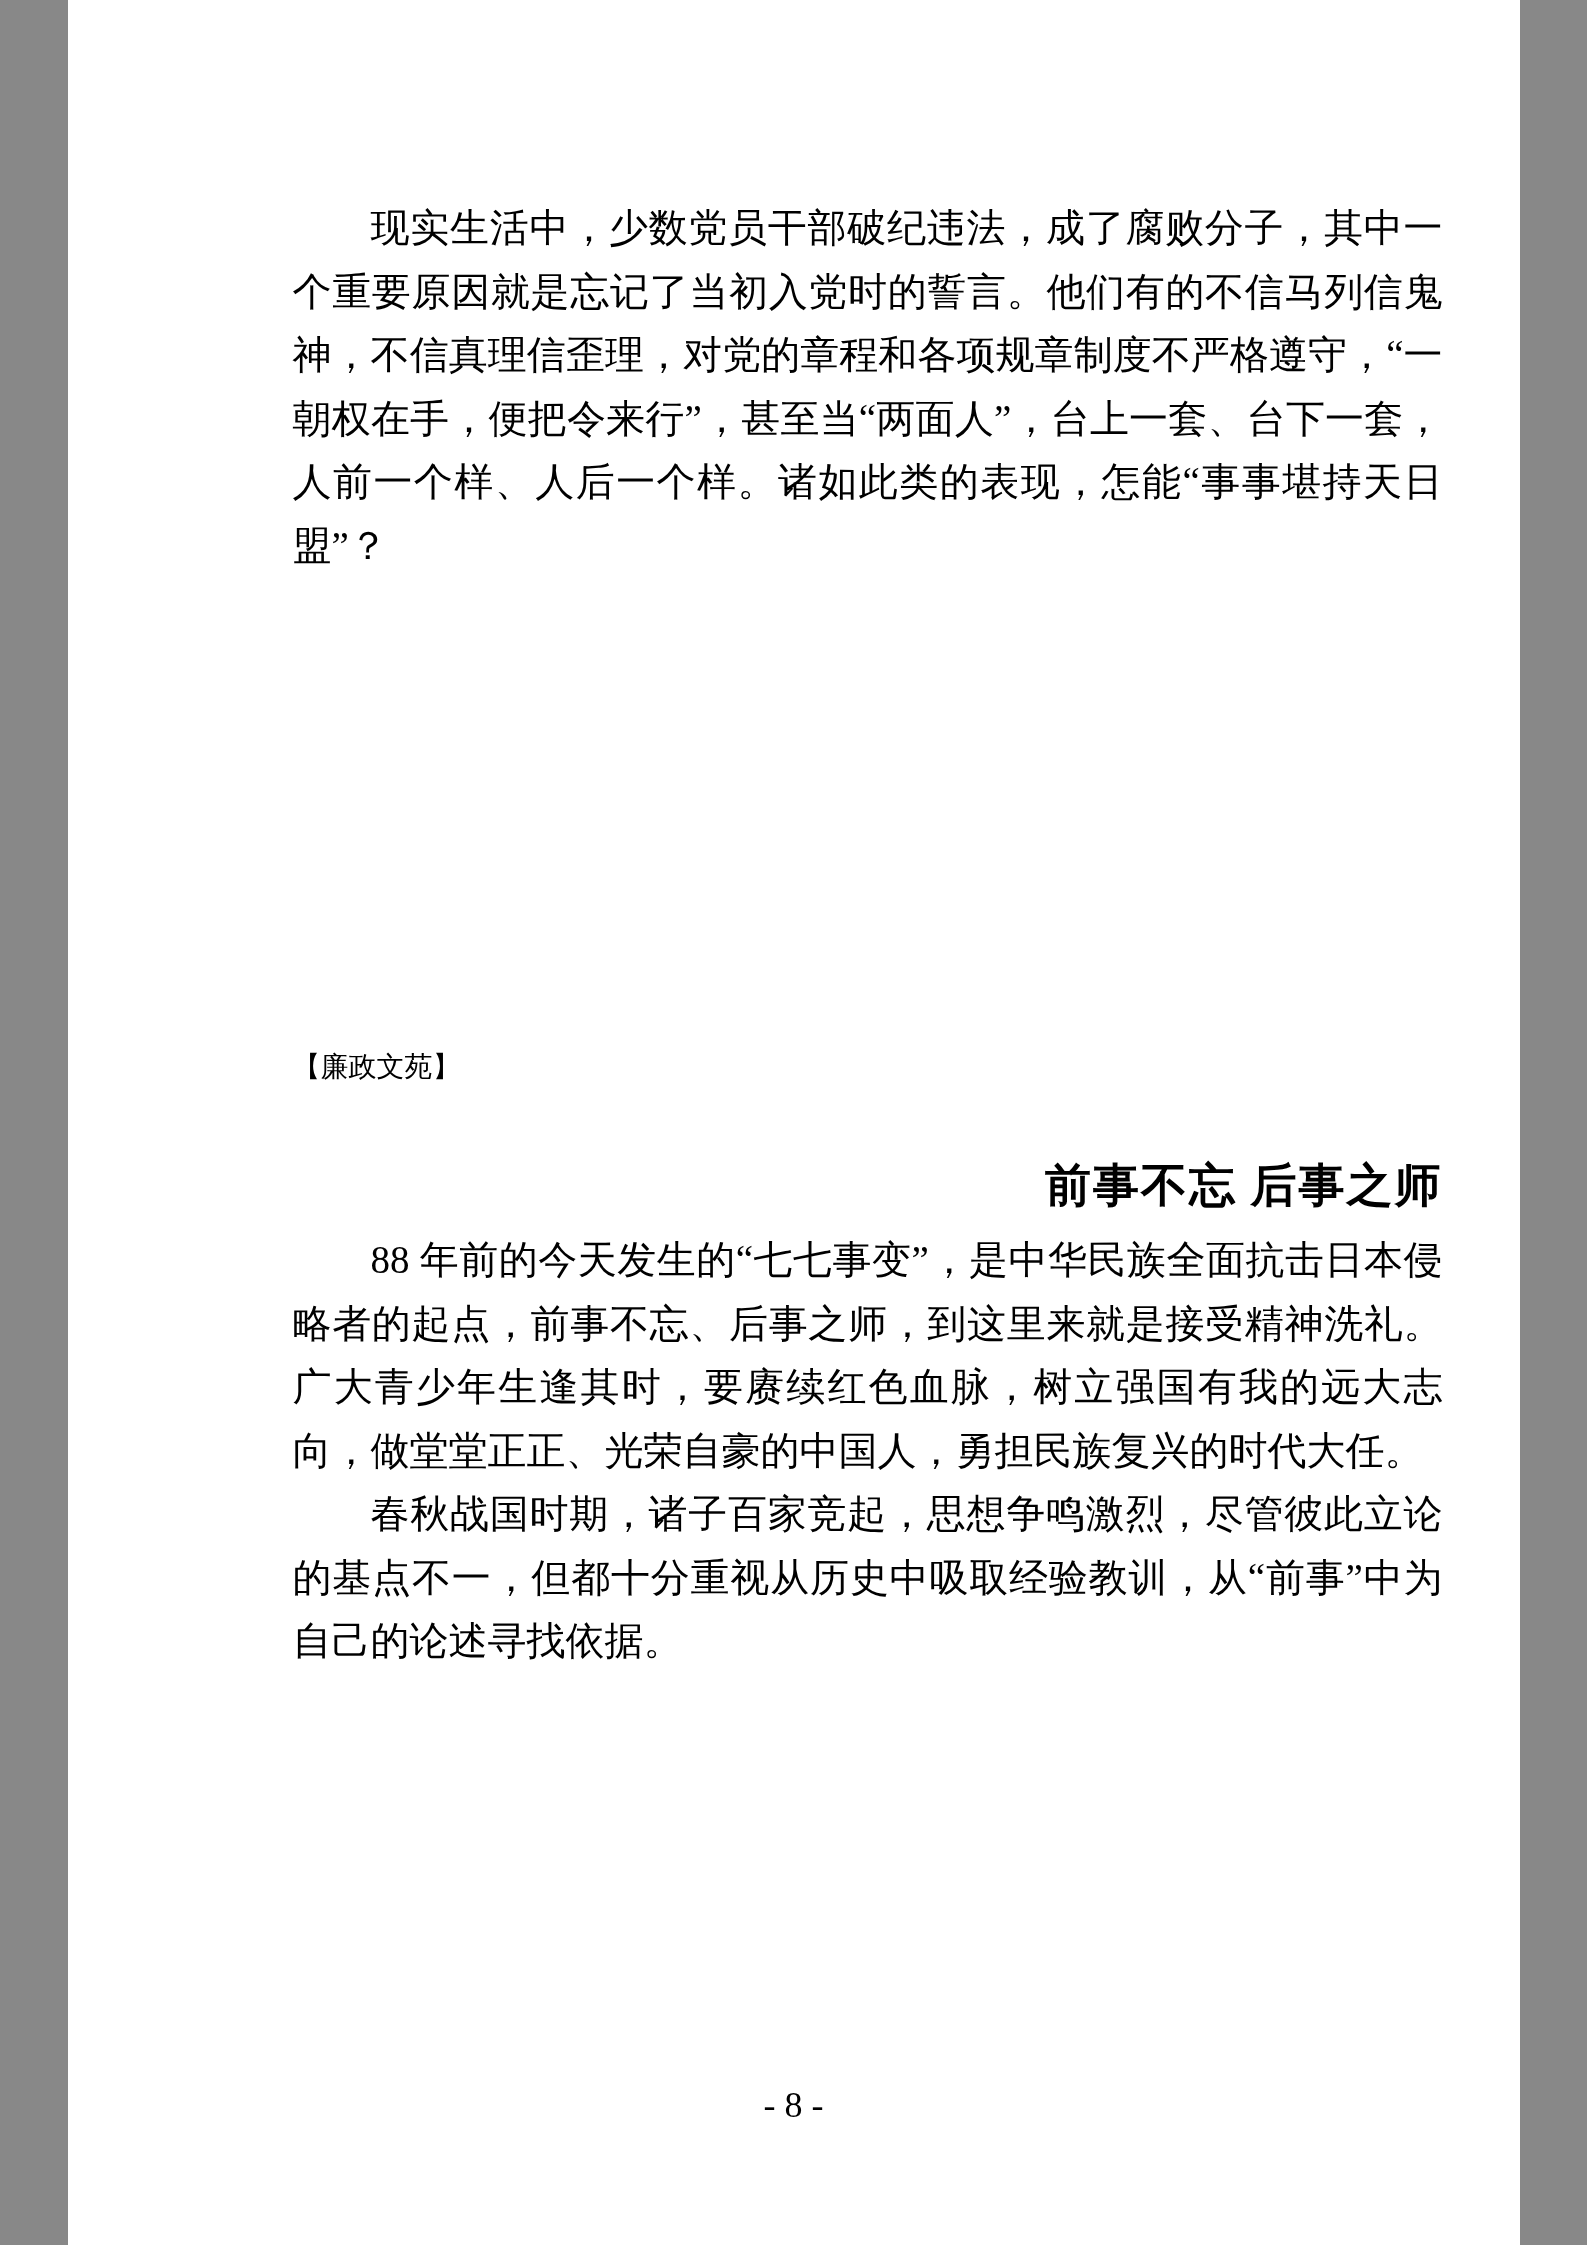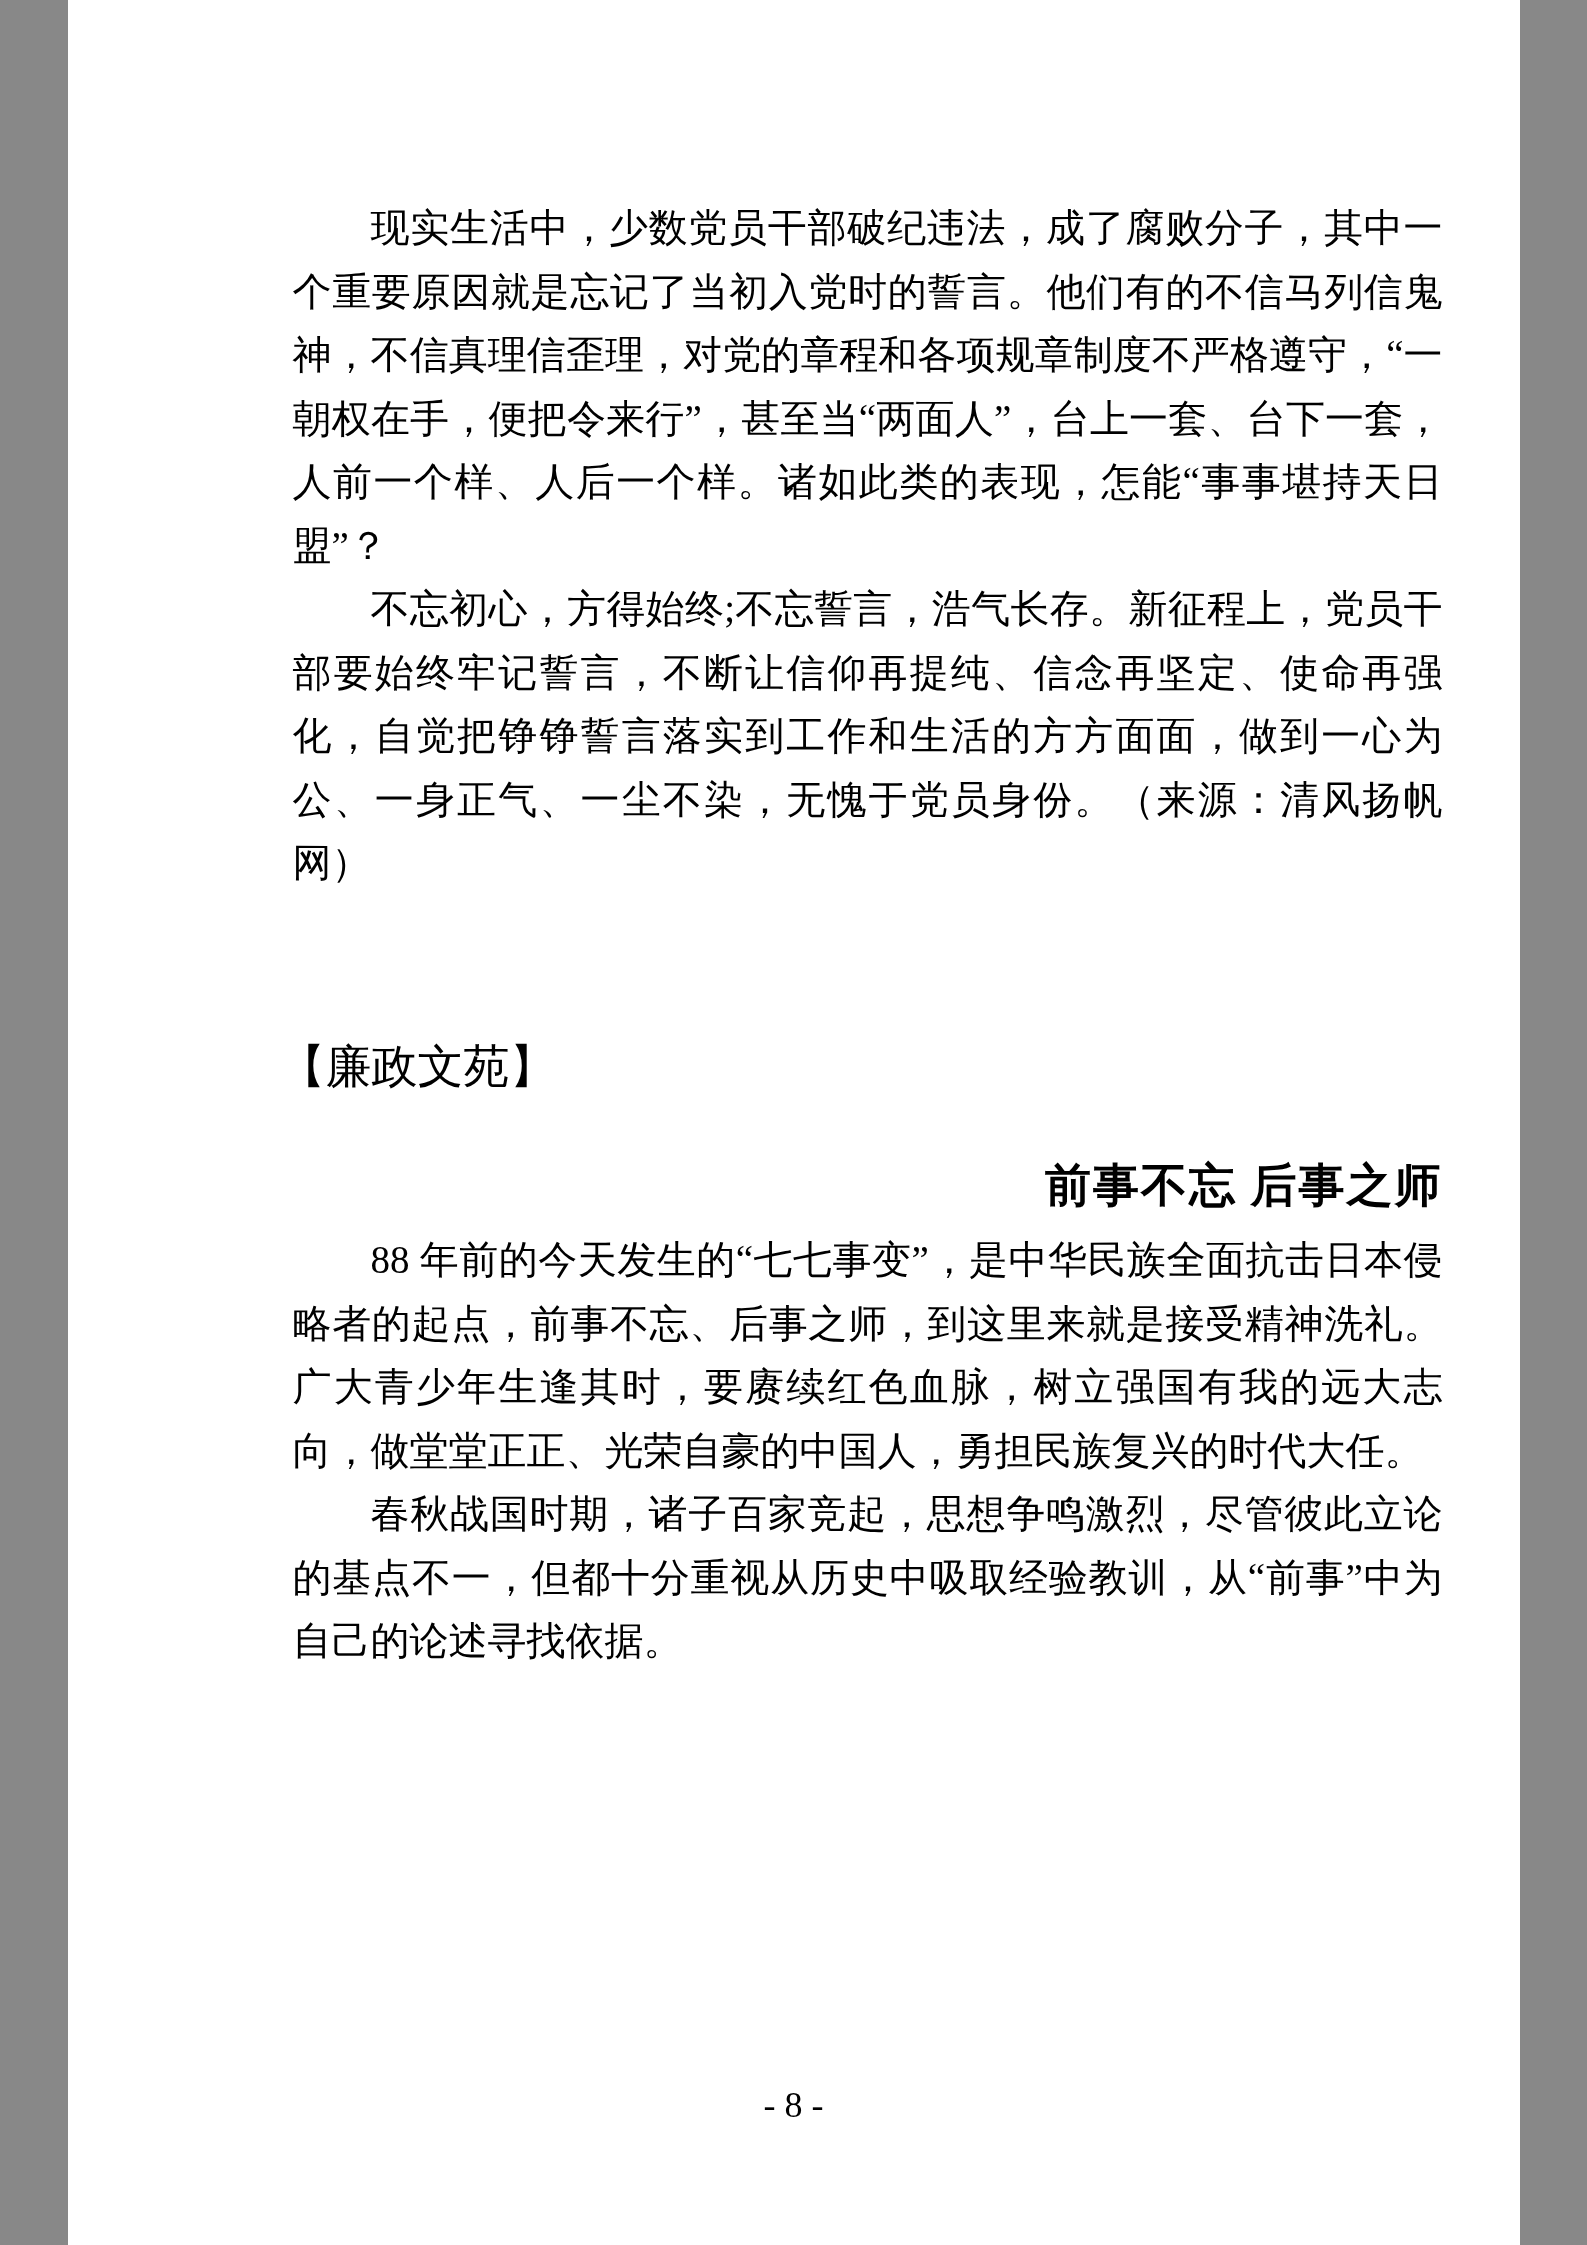--- a/index.html
+++ b/index.html
@@ -28,23 +28,23 @@
   }
   .textcol p {
     margin: 0;
     padding: 0;
     text-indent: 2em;
   }
   .upper-block { top: 196px; }
   .lower-block { top: 1228px; }
   .section-header {
     position: absolute;
-    left: 212px;
+    left: 225px;
     top: 1042px;
-    font-size: 46px;
+    font-size: 28px;
     line-height: 50px;
     white-space: nowrap;
   }
   .article-title {
     position: absolute;
     left: 225px;
     top: 1158px;
     width: 1150px;
     text-align: right;
     font-size: 46px;
@@ -62,21 +62,20 @@
     line-height: 44px;
   }
 </style>
 </head>
 <body>
 
 <div class="page">
 
   <div class="textcol upper-block">
     <p>现实生活中，少数党员干部破纪违法，成了腐败分子，其中一个重要原因就是忘记了当初入党时的誓言。他们有的不信马列信鬼神，不信真理信歪理，对党的章程和各项规章制度不严格遵守，“一朝权在手，便把令来行”，甚至当“两面人”，台上一套、台下一套，人前一个样、人后一个样。诸如此类的表现，怎能“事事堪持天日盟”？</p>
-    <p>不忘初心，方得始终;不忘誓言，浩气长存。新征程上，党员干部要始终牢记誓言，不断让信仰再提纯、信念再坚定、使命再强化，自觉把铮铮誓言落实到工作和生活的方方面面，做到一心为公、一身正气、一尘不染，无愧于党员身份。（来源：清风扬帆网）</p>
   </div>
 
   <div class="section-header">【廉政文苑】</div>
 
   <div class="article-title">前事不忘 后事之师</div>
 
   <div class="textcol lower-block">
     <p>88 年前的今天发生的“七七事变”，是中华民族全面抗击日本侵略者的起点，前事不忘、后事之师，到这里来就是接受精神洗礼。广大青少年生逢其时，要赓续红色血脉，树立强国有我的远大志向，做堂堂正正、光荣自豪的中国人，勇担民族复兴的时代大任。</p>
     <p>春秋战国时期，诸子百家竞起，思想争鸣激烈，尽管彼此立论的基点不一，但都十分重视从历史中吸取经验教训，从“前事”中为自己的论述寻找依据。</p>
   </div>

